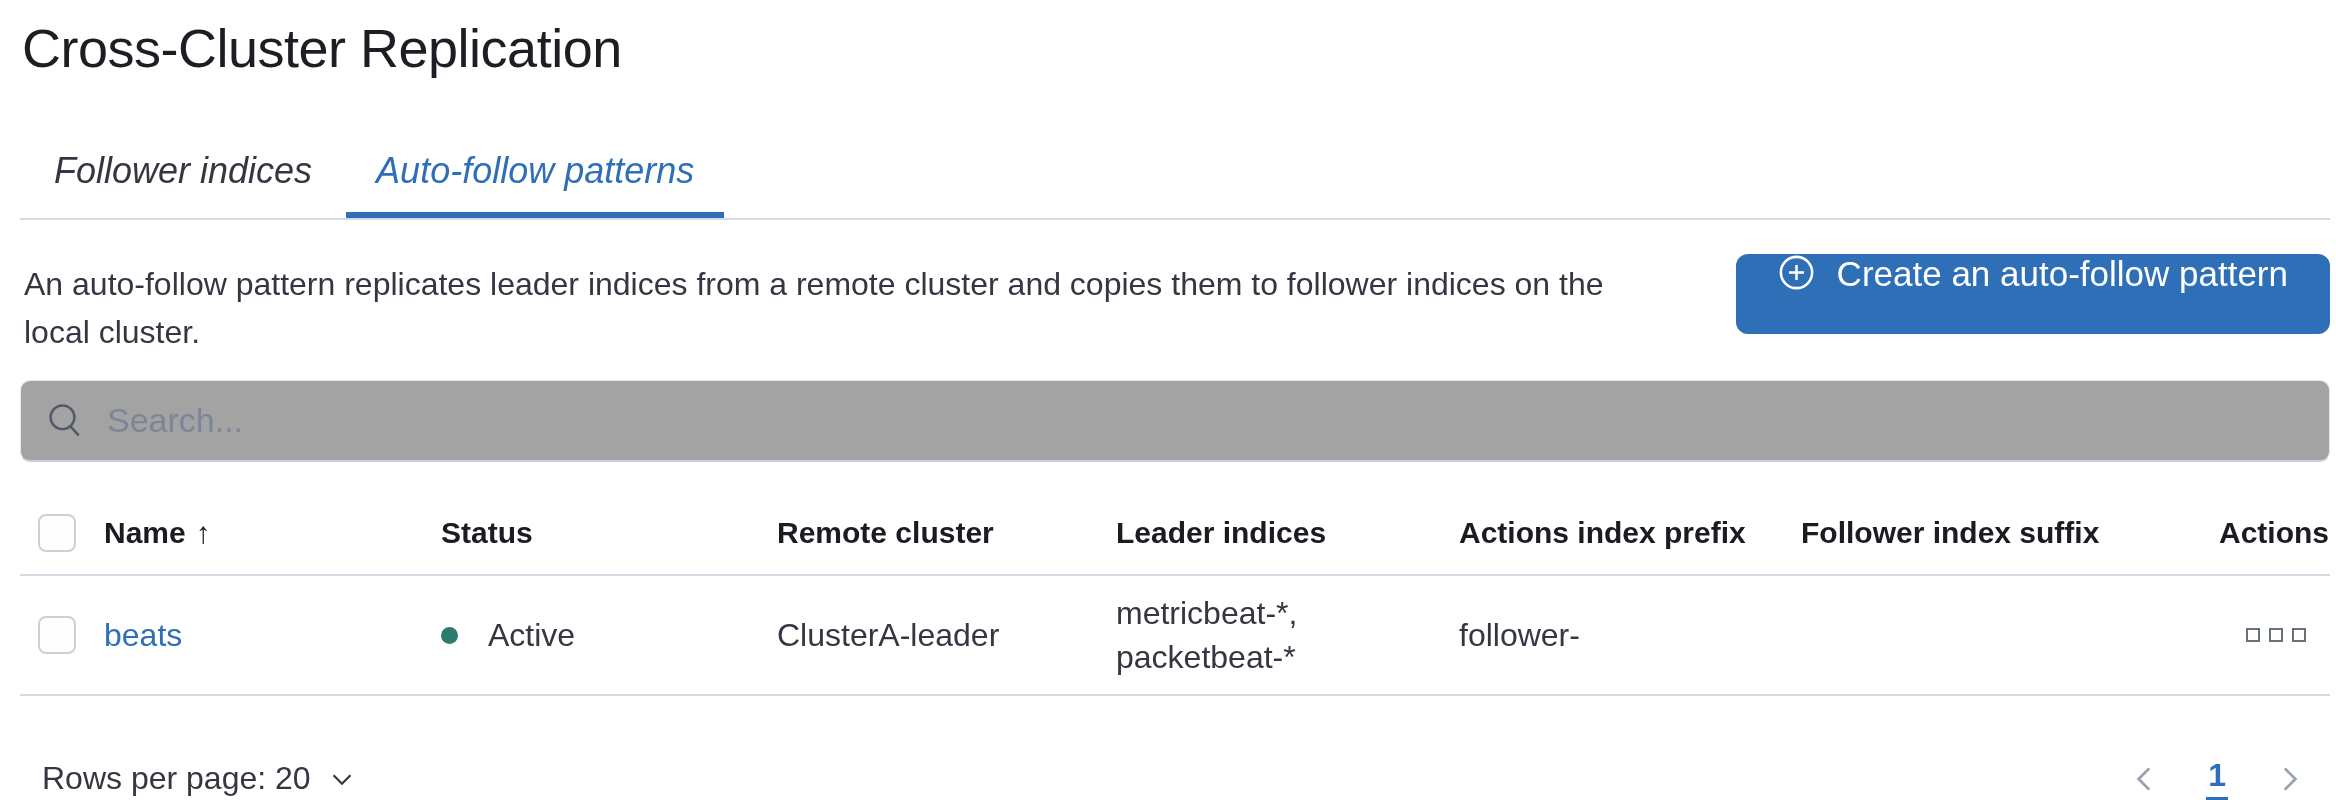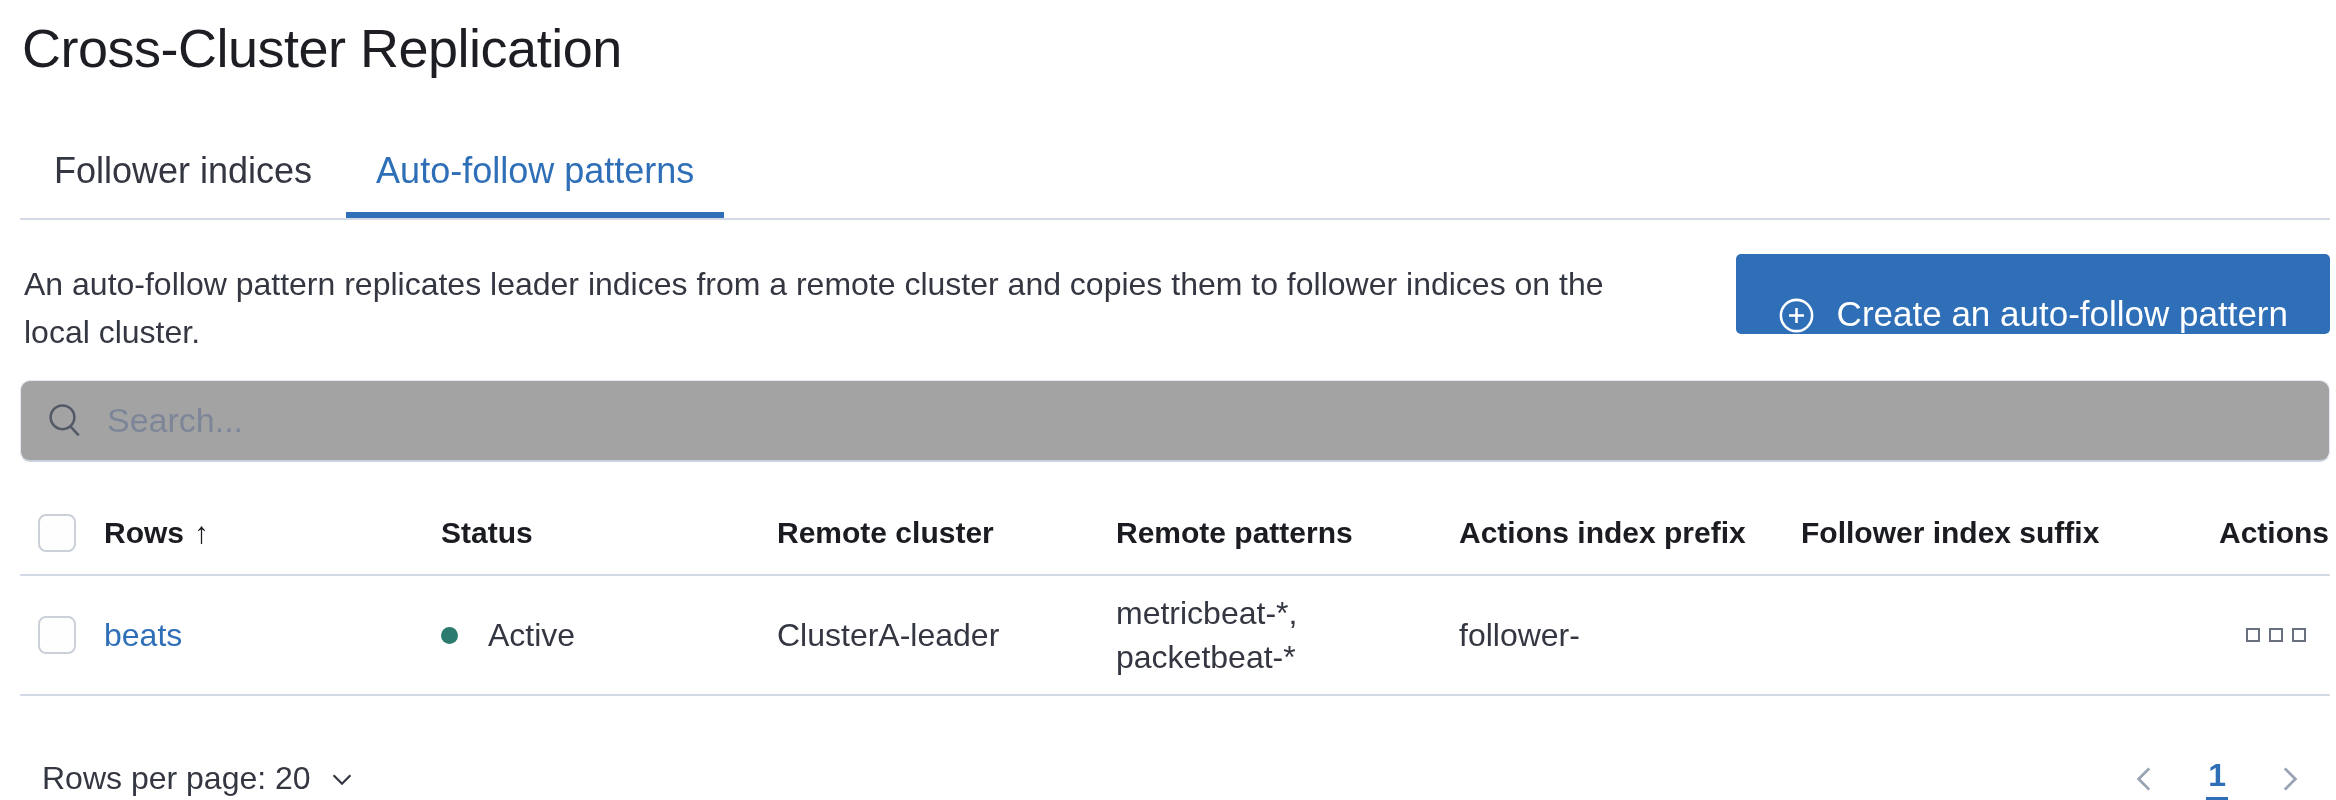--- a/index.html
+++ b/index.html
@@ -29,20 +29,21 @@
     border-bottom: 2px solid #d3dae6;
   }
   .tab {
     padding: 20px 30px 26px 30px;
     margin-left: 4px;
     font-size: 36px;
     line-height: 42px;
     color: #343741;
     cursor: pointer;
     white-space: nowrap;
+    font-style: italic;
   }
   .tab.active {
     color: #2e6fb7;
     box-shadow: inset 0 -6px 0 0 #2e6fb7;
   }
 
   
   .header-section {
     display: flex;
     justify-content: space-between;
@@ -54,27 +55,27 @@
     width: 1620px;
     font-size: 32px;
     line-height: 48px;
     color: #343741;
   }
   .description .line { white-space: nowrap; }
   .create-btn {
     margin-top: 34px;
     height: 80px;
     display: flex;
-    align-items: flex-end;
+    align-items: flex-start;
     gap: 22px;
     padding: 0 42px;
     background: #2e6fb7;
     color: #ffffff;
     border: none;
-    border-radius: 5px;
+    border-radius: 12px;
     font-size: 35px;
     font-family: "Liberation Sans", sans-serif;
     cursor: pointer;
     white-space: nowrap;
     flex: none;
   }
 
   
   .search-bar {
     margin-top: 24px;
@@ -224,25 +225,25 @@
     <input type="text" value="" placeholder="Search..." style="">
   </div>
 
   <div class="table">
 
     <div class="thead">
       <div class="col-check">
         <span class="checkbox"></span>
       </div>
       <div class="th col-name">
-        <span>Rows</span><span class="sort-arrow">↑</span>
+        <span>Name</span><span class="sort-arrow">↑</span>
       </div>
       <div class="th col-status">Status</div>
       <div class="th col-remote">Remote cluster</div>
-      <div class="th col-leader">Remote patterns</div>
+      <div class="th col-leader">Leader indices</div>
       <div class="th col-prefix">Actions index prefix</div>
       <div class="th col-suffix">Follower index suffix</div>
       <div class="th col-actions">Actions</div>
     </div>
 
     <div class="trow">
       <div class="col-check">
         <span class="checkbox"></span>
       </div>
       <div class="td col-name">

